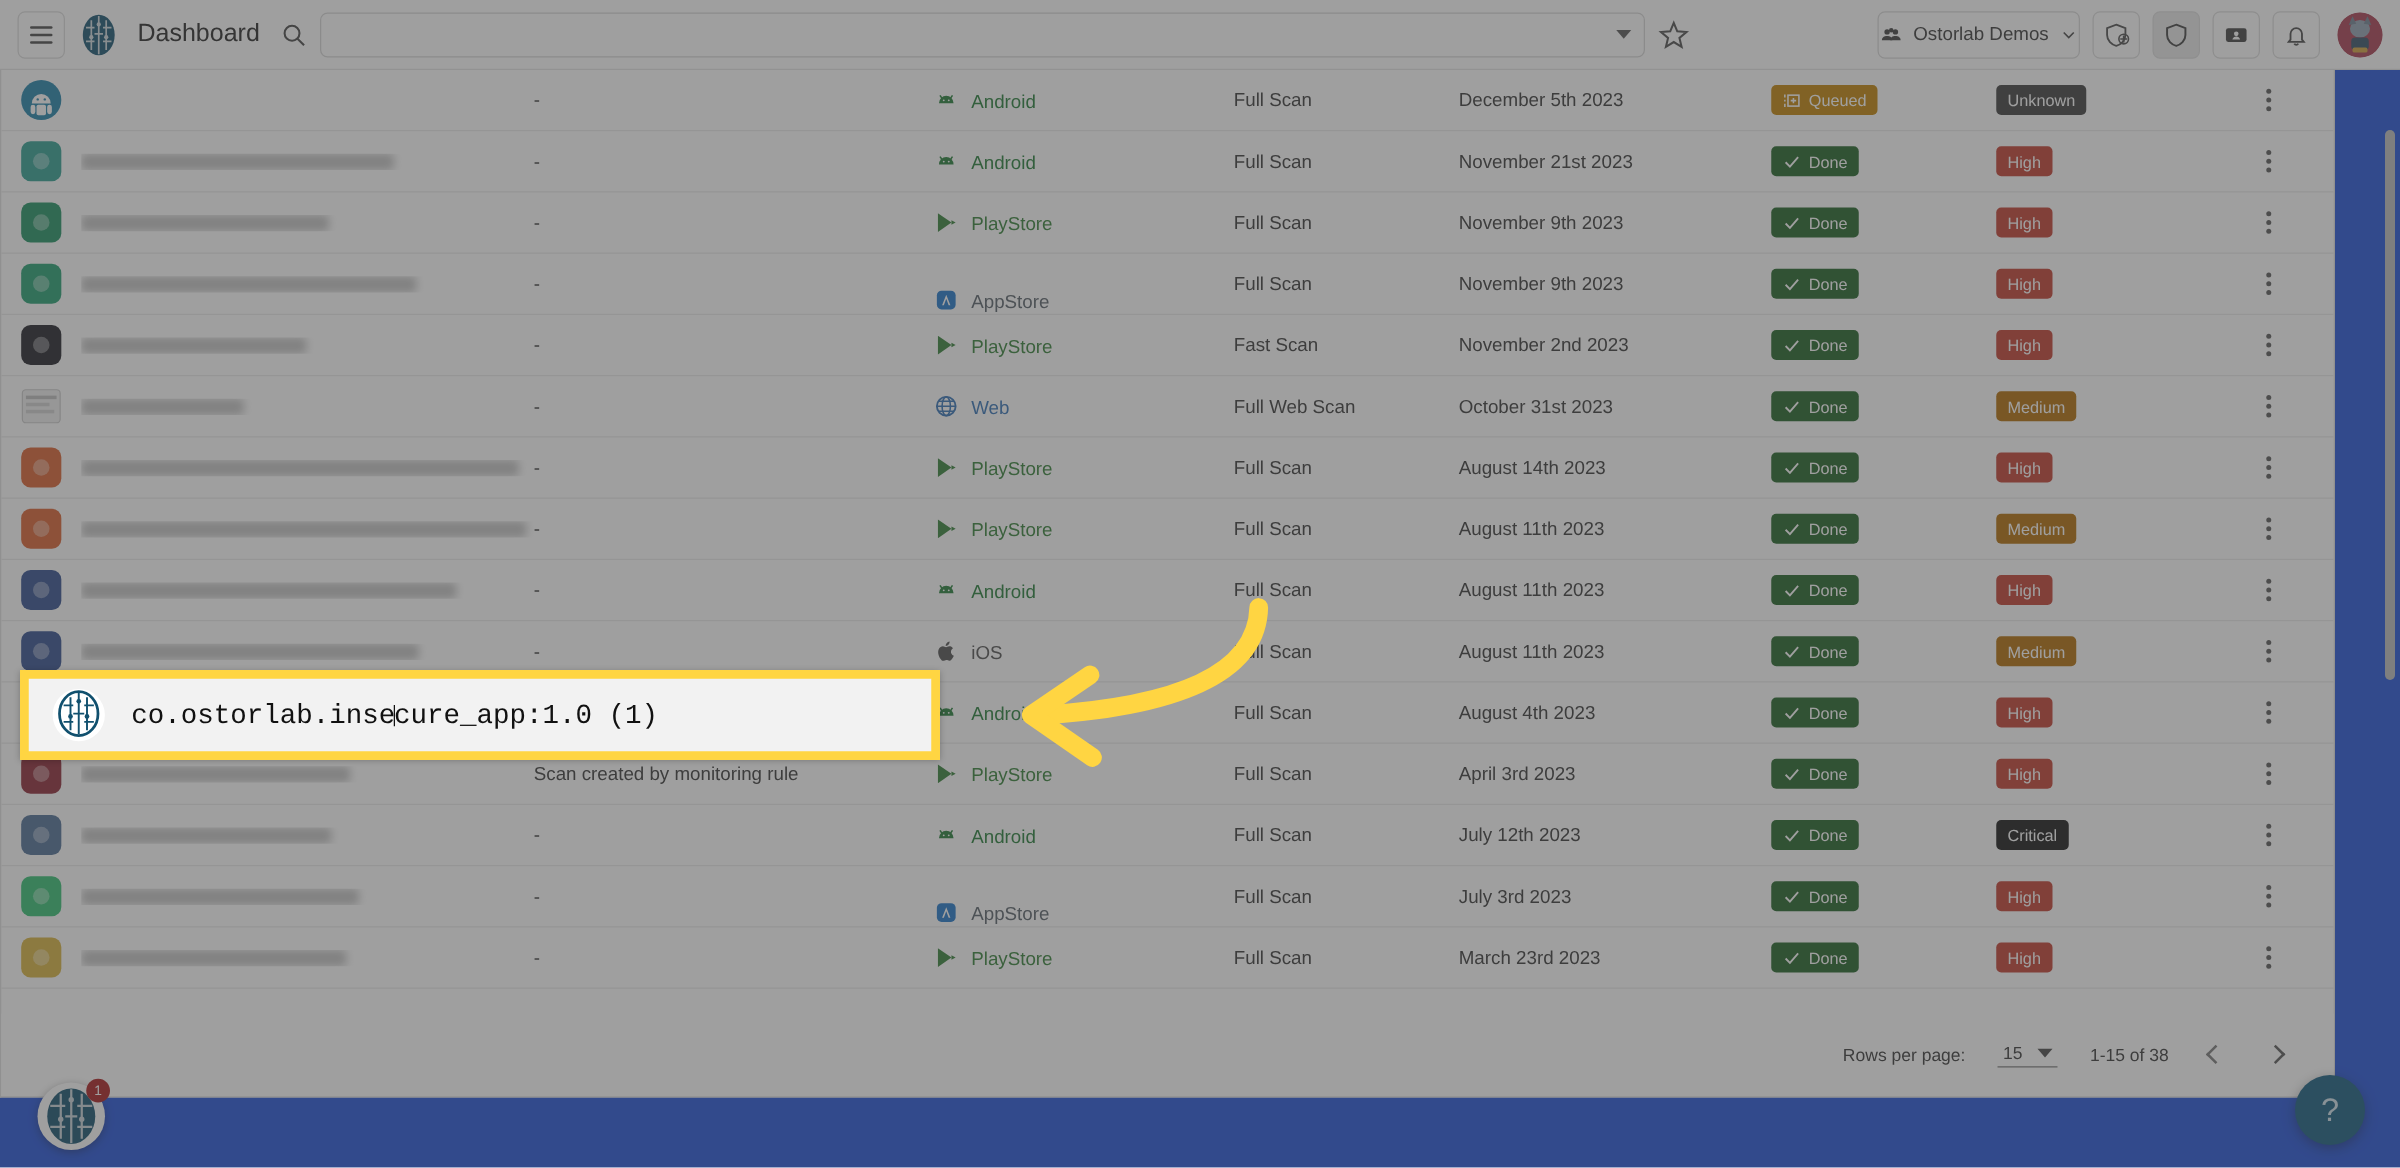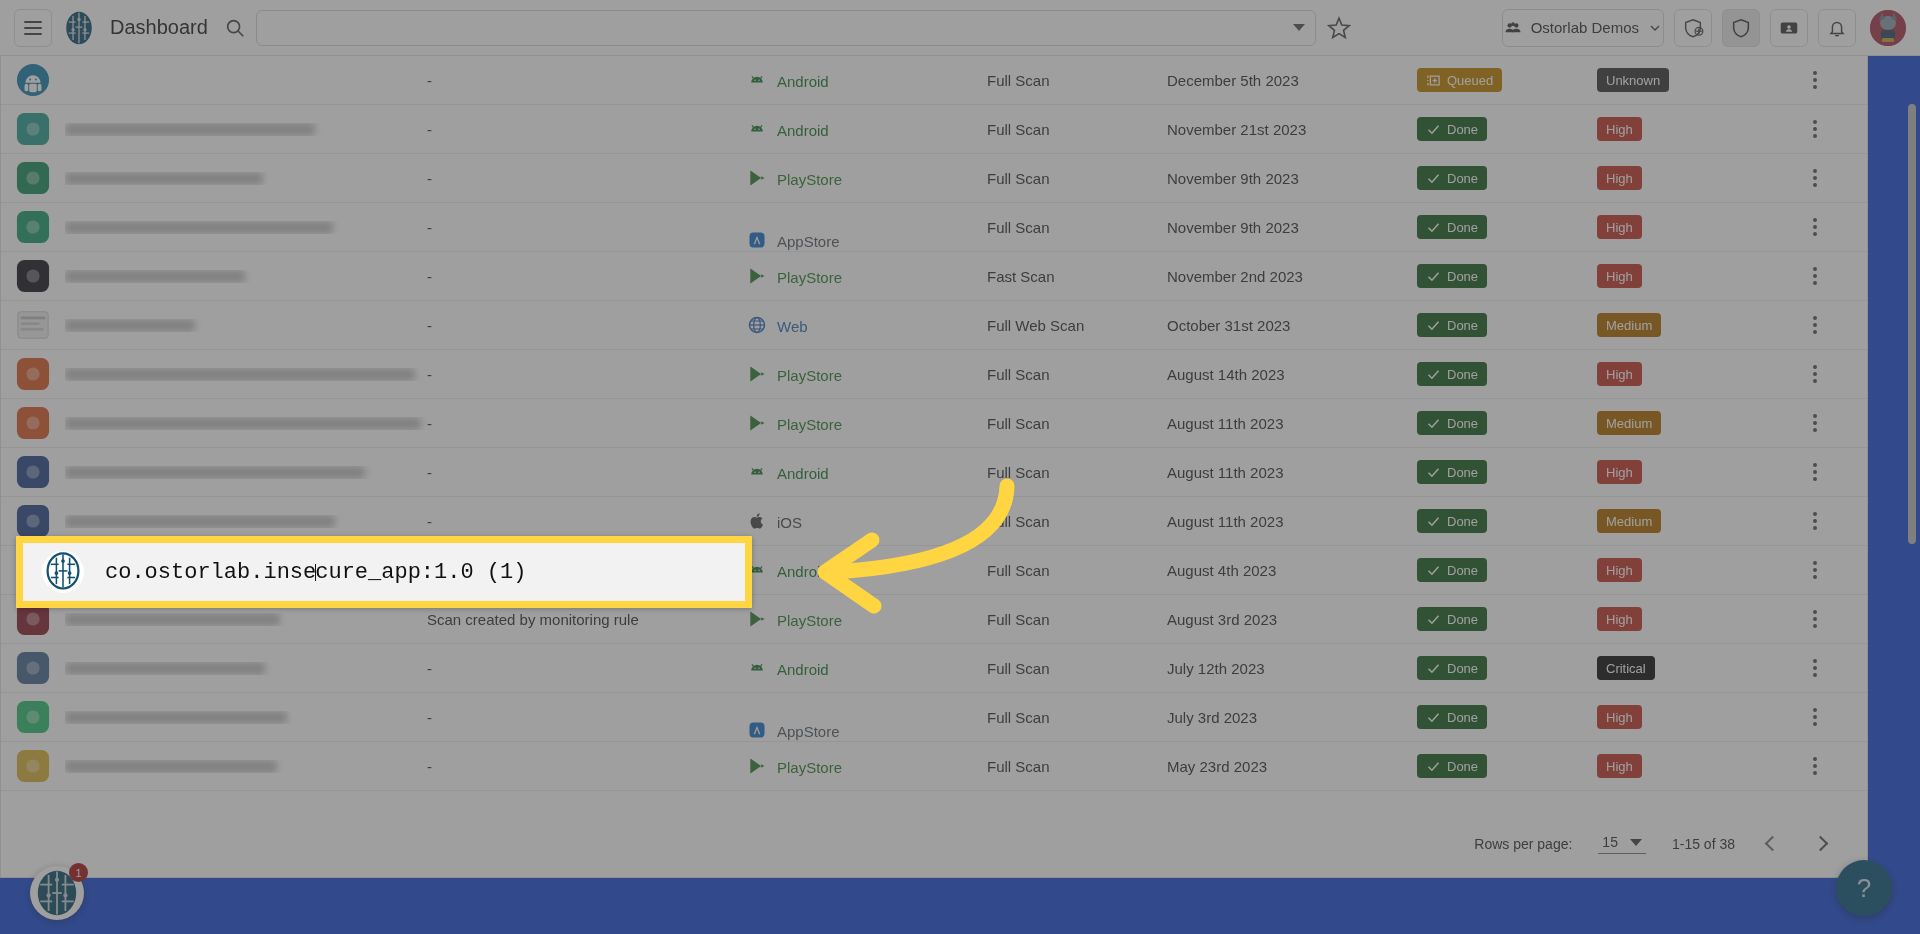--- a/index.html
+++ b/index.html
@@ -815,21 +815,21 @@
           </div>
           <div class="c-note">Scan created by monitoring rule</div>
           <div class="c-plat">
             <svg width="20" height="20" viewBox="0 0 24 24">
               <path d="M4 3 L17 12 L4 21 Z" fill="#2f7d32"></path>
               <path d="M17 9.8 L21 12 L17 14.2 Z" fill="#2f7d32"></path>
             </svg>
             <span class="plat-playstore">PlayStore</span>
           </div>
           <div class="c-type">Full Scan</div>
-          <div class="c-date">August 3rd 2023</div>
+          <div class="c-date">April 3rd 2023</div>
           <div class="c-status"><span class="badge done">
               <svg width="15" height="15" viewBox="0 0 24 24">
                 <path d="M4 12.5 L9.5 18 L20 6" fill="none" stroke="#ffffff" stroke-width="2.4"></path>
               </svg>
               <span>Done</span>
             </span></div>
           <div class="c-risk"><span class="badge high">
               <span>High</span>
             </span></div>
           <div class="c-menu">
@@ -929,21 +929,21 @@
           </div>
           <div class="c-note">-</div>
           <div class="c-plat">
             <svg width="20" height="20" viewBox="0 0 24 24">
               <path d="M4 3 L17 12 L4 21 Z" fill="#2f7d32"></path>
               <path d="M17 9.8 L21 12 L17 14.2 Z" fill="#2f7d32"></path>
             </svg>
             <span class="plat-playstore">PlayStore</span>
           </div>
           <div class="c-type">Full Scan</div>
-          <div class="c-date">May 23rd 2023</div>
+          <div class="c-date">March 23rd 2023</div>
           <div class="c-status"><span class="badge done">
               <svg width="15" height="15" viewBox="0 0 24 24">
                 <path d="M4 12.5 L9.5 18 L20 6" fill="none" stroke="#ffffff" stroke-width="2.4"></path>
               </svg>
               <span>Done</span>
             </span></div>
           <div class="c-risk"><span class="badge high">
               <span>High</span>
             </span></div>
           <div class="c-menu">

